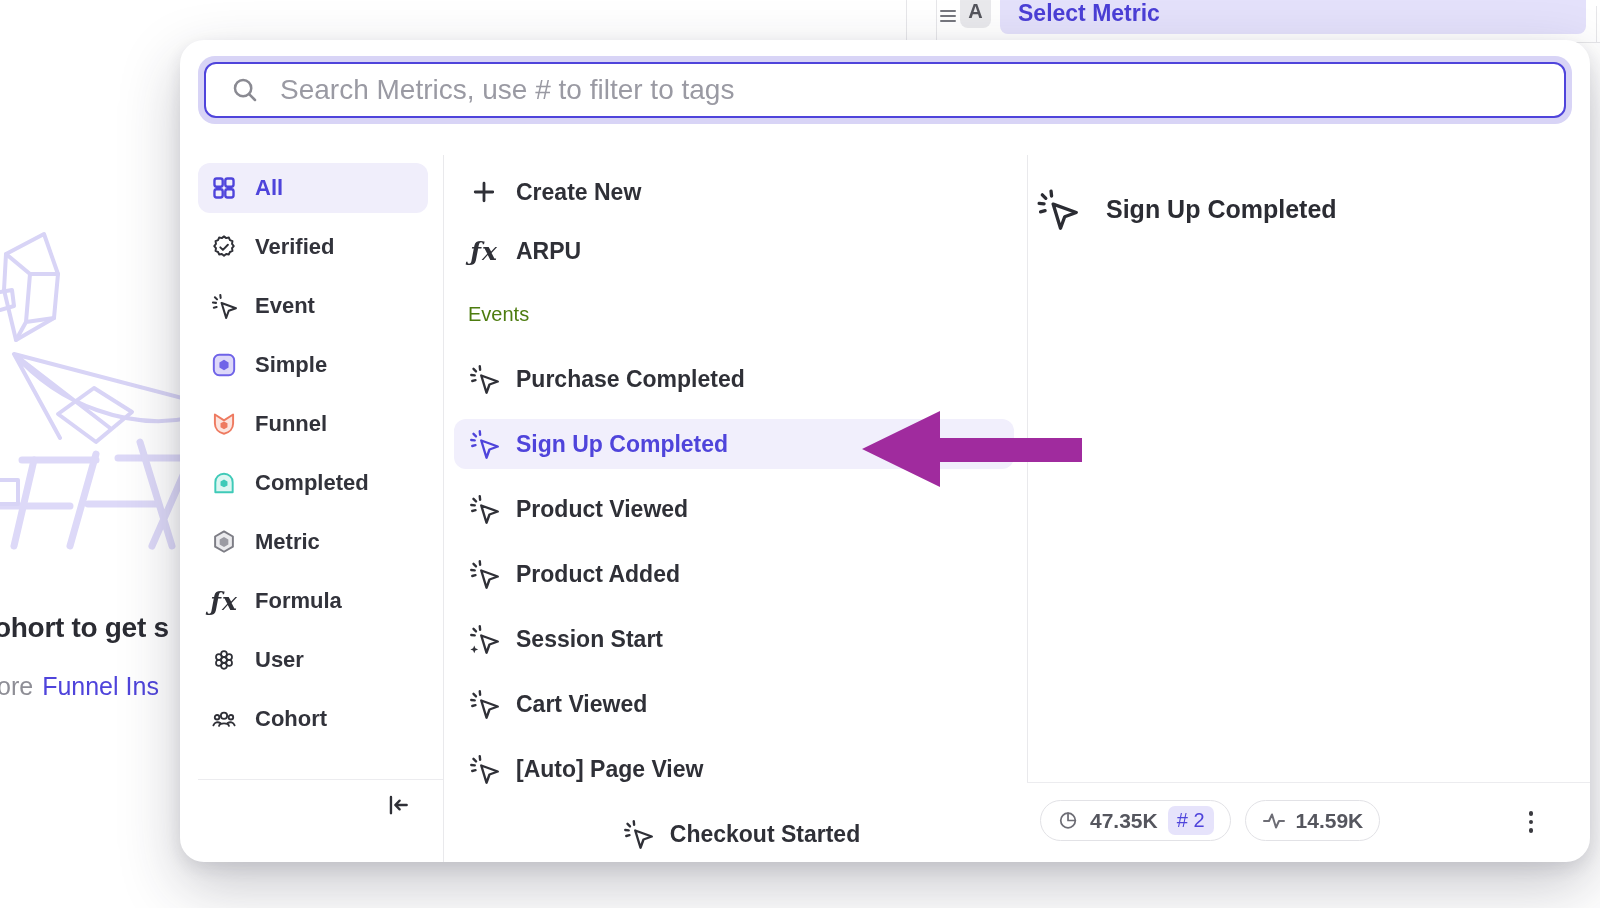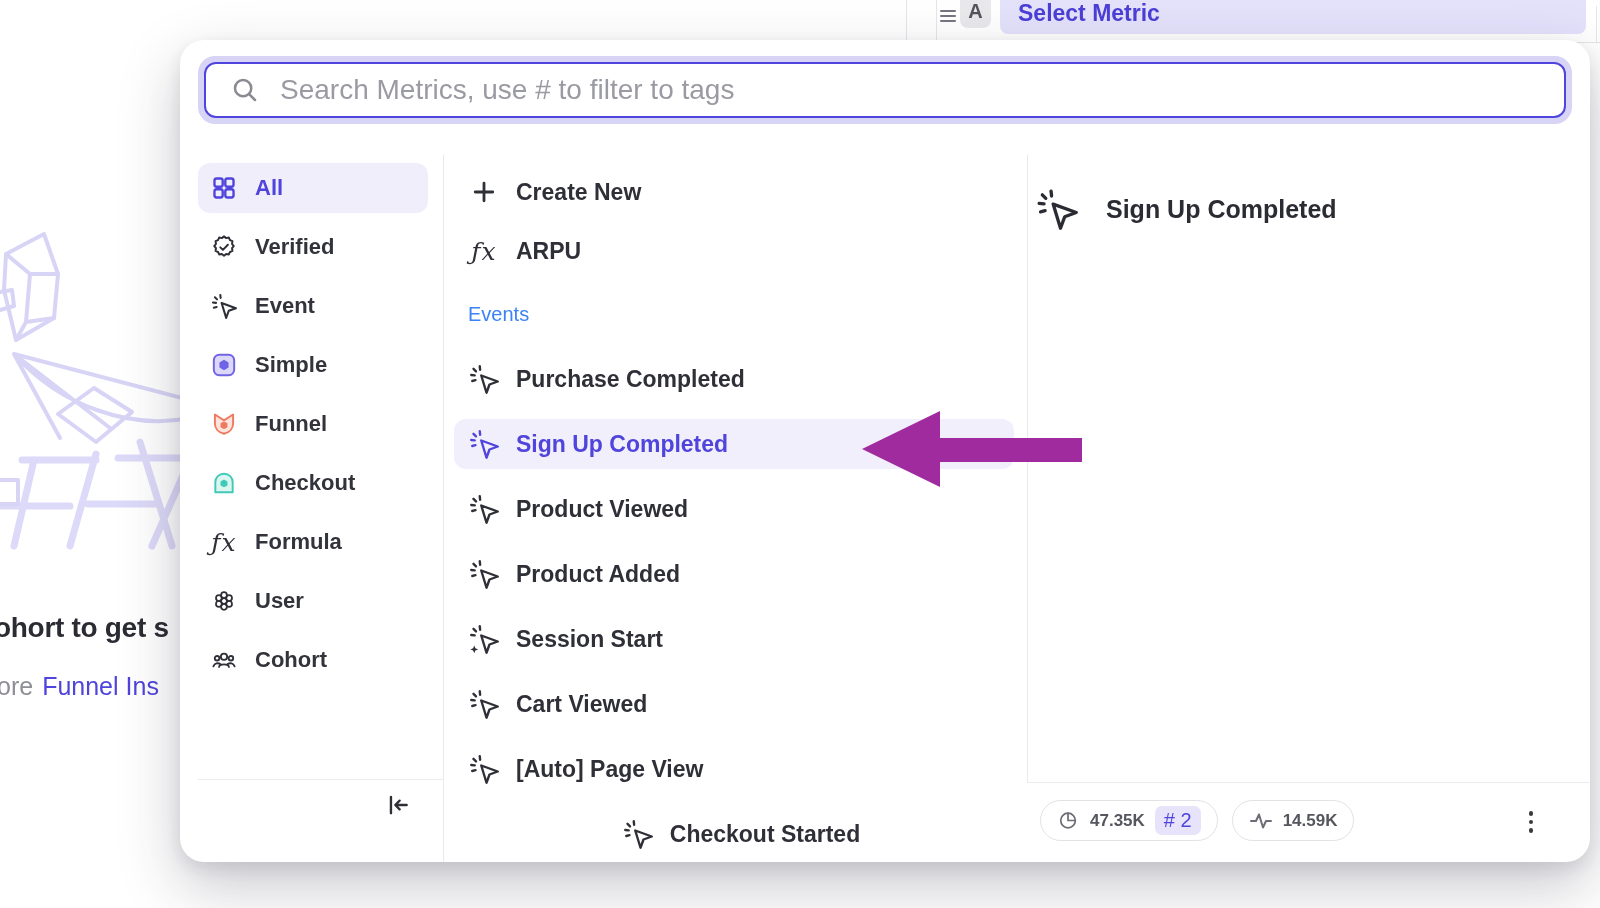--- a/index.html
+++ b/index.html
@@ -50,37 +50,37 @@
   .collapse-btn { position:absolute; left:197px; top:745px; width:42px; height:40px;
     display:flex; align-items:center; justify-content:center; }
 
   
   .col-mid { position:absolute; left:264px; top:115px; width:583px; height:707px; }
   .m-row { position:absolute; left:10px; width:560px; height:50px; border-radius:12px;
     display:flex; align-items:center; gap:16px; padding-left:14px;
     font-size:23px; font-weight:600; color:#2f3037; }
   .m-row .icn { width:32px; height:32px; display:flex; align-items:center; justify-content:center; }
   .m-row.sel { background:#f1effc; color:#4f44db; }
-  .sec-head { position:absolute; left:24px; top:148px; font-size:20px; color:#3b82f6; }
-
-  .fx { font-family:"DejaVu Serif", serif; font-style:italic; font-weight:400;
+  .sec-head { position:absolute; left:24px; top:148px; font-size:20px; color:#4d7c0f; }
+
+  .fx { font-family:"DejaVu Serif", serif; font-style:italic; font-weight:700;
     font-size:25px; color:#2f3037; letter-spacing:1px; }
 
   
   .col-right { position:absolute; left:848px; top:115px; width:562px; height:707px; }
   .d-head { position:absolute; left:8px; top:33px; display:flex; align-items:center; gap:28px; }
   .d-title { font-size:25px; font-weight:700; color:#2b2c33; }
   .d-usedin { position:absolute; left:16px; top:122px; height:26px; display:flex; align-items:center; font-size:22px; }
   .d-usedin .lab { color:#9a9aa3; width:153px; }
   .d-usedin .val { color:#2f3037; }
   .d-usedin .ne { margin-left:8px; font-size:20px; color:#2f3037; }
   .chips { position:absolute; left:12px; top:645px; display:flex; gap:14px; align-items:center; }
   .chip { height:41px; border:1px solid #e2e2e6; border-radius:21px; display:flex;
     align-items:center; gap:10px; padding:0 16px; background:#fff; }
-  .chip .num { font-size:17px; font-weight:600; color:#55565e; }
+  .chip .num { font-size:21px; font-weight:600; color:#55565e; }
   .rank { background:#e6e3fb; color:#4f44db; font-size:20px; padding:3px 9px; border-radius:7px; }
   .kebab { position:absolute; right:46px; top:650px; width:26px; height:34px;
     display:flex; flex-direction:column; align-items:center; justify-content:center; gap:4px; }
   .kebab i { width:4.5px; height:4.5px; border-radius:50%; background:#3a3a40; }
 
   
   #arrow { position:absolute; left:850px; top:400px; z-index:20; }
 
   svg { display:block; }
 </style>
@@ -189,21 +189,30 @@
         </span>
       <span>Funnel</span>
     </div>
     <div class="s-item">
       <span class="icn">
         <svg width="26" height="26" viewBox="0 0 24 24">
           <path d="M4 20.6 V11.2 C4 6.7 7.5 3.4 12 3.4 C16.5 3.4 20 6.7 20 11.2 V20.6 Z" fill="#def6f2" stroke="#3fcab8" stroke-width="1.8" stroke-linejoin="round"></path>
           <path d="M12 8.8l3.2 1.8v3.6L12 16 8.8 14.2v-3.6z" fill="#3fcab8"></path>
         </svg>
         </span>
-      <span>Checkout</span>
+      <span>Completed</span>
+    </div>
+    <div class="s-item">
+      <span class="icn">
+        <svg width="26" height="26" viewBox="0 0 24 24">
+          <path d="M12 2.2 L20.2 6.9 V16.3 L12 21 L3.8 16.3 V6.9 Z" fill="#ebebee" stroke="#7d7d85" stroke-width="1.8" stroke-linejoin="round"></path>
+          <path d="M12 7.4 L16 9.7 V14.3 L12 16.6 L8 14.3 V9.7 Z" fill="#9b9ba3"></path>
+        </svg>
+        </span>
+      <span>Metric</span>
     </div>
     <div class="s-item">
       <span class="icn">
         <span class="fx">ƒx</span>
         </span>
       <span>Formula</span>
     </div>
     <div class="s-item">
       <span class="icn">
         <svg width="26" height="26" viewBox="0 0 24 24" fill="none" stroke="#2f3037" stroke-width="1.6">

